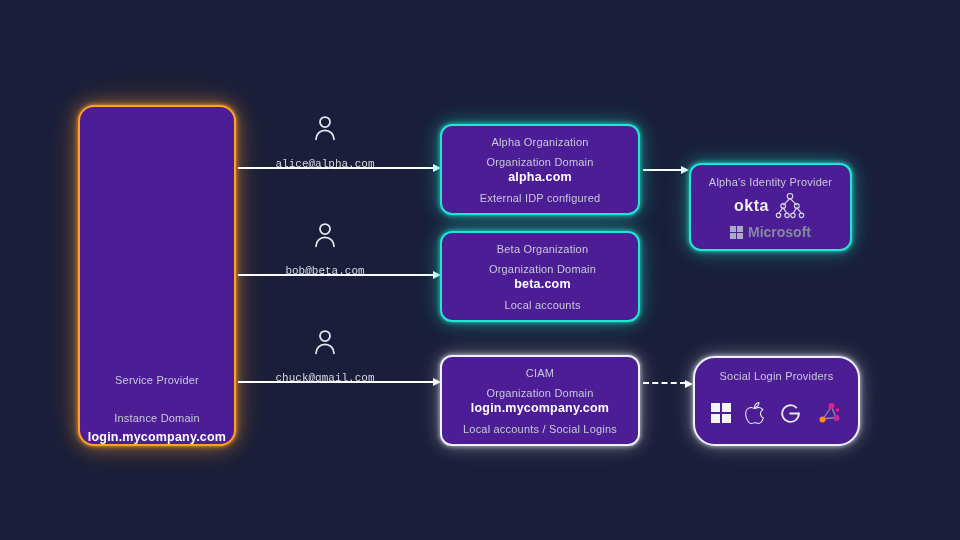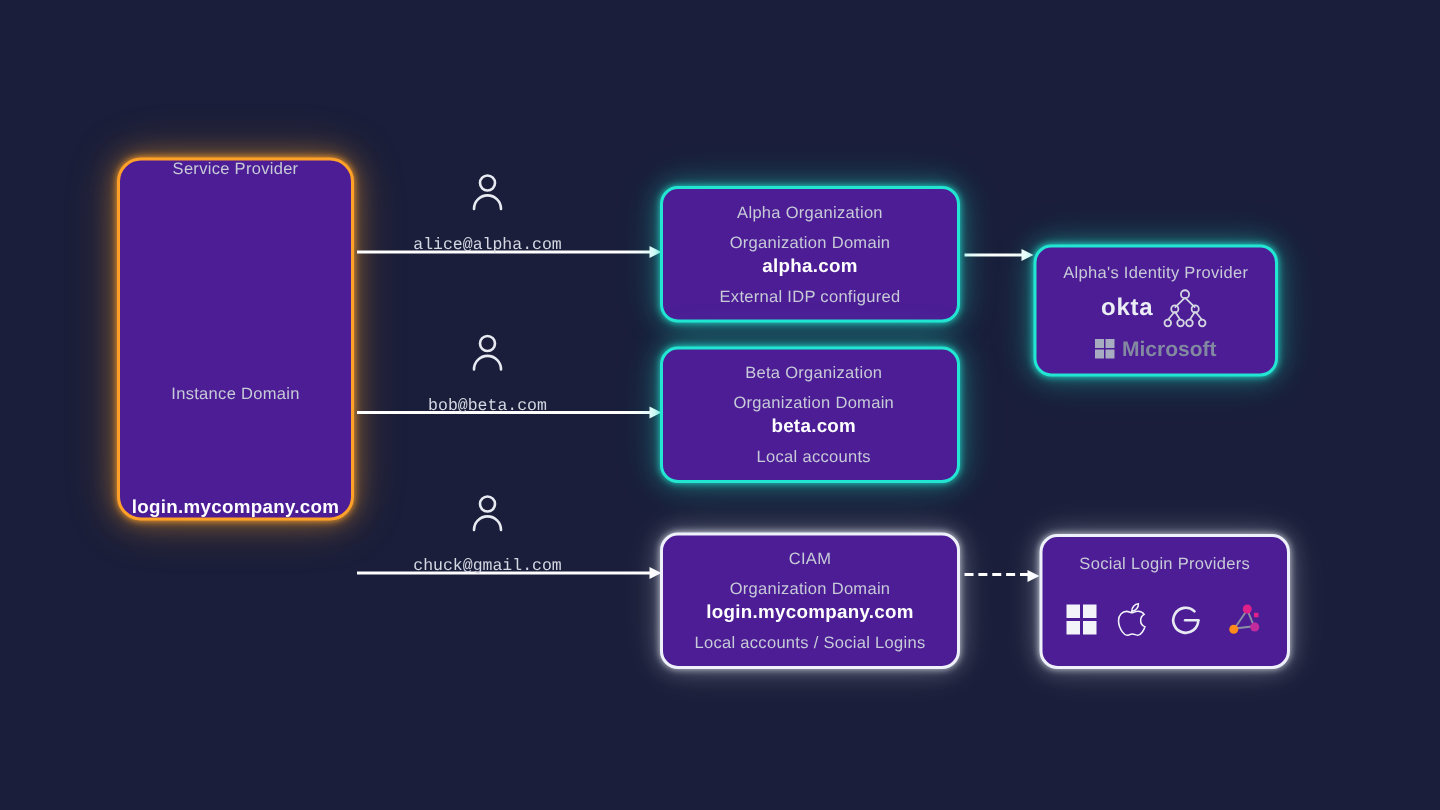--- a/index.html
+++ b/index.html
@@ -14,40 +14,40 @@
     background:#4c1d95;display:flex;flex-direction:column;align-items:center;
   }
   .glow-orange{border:2.5px solid #ffa128;border-radius:16px;
     box-shadow:0 0 5px rgba(255,161,40,.9),0 0 18px rgba(255,161,40,.45),0 0 34px rgba(255,161,40,.25);}
   .glow-teal{border:2px solid #22e5d2;
     box-shadow:0 0 5px rgba(34,229,210,.85),0 0 16px rgba(34,229,210,.4),0 0 30px rgba(34,229,210,.2);}
   .glow-white{border:2px solid #eef1fa;
     box-shadow:0 0 5px rgba(238,241,250,.75),0 0 15px rgba(238,241,250,.32),0 0 28px rgba(238,241,250,.16);margin-top:16px;}
   .t{font-size:11px;color:#c7cbd8;letter-spacing:.2px;}
   .t-bold{font-size:12.5px;font-weight:bold;color:#ffffff;letter-spacing:.2px;}
-  .sp-box{left:78px;top:105px;width:158px;height:242px;justify-content:space-between;gap:6px;text-align:center;}
+  .sp-box{left:78px;top:105px;width:158px;height:341px;justify-content:flex-end;gap:6px;text-align:center;}
   .sp-gap{height:14px;}
   .org{left:440px;width:200px;height:91px;padding:10px 8px 9px;justify-content:space-between;text-align:center;}
   .org-mid{display:flex;flex-direction:column;gap:2px;align-items:center;}
   .user{position:absolute;left:250px;width:150px;display:flex;flex-direction:column;align-items:center;gap:15px;font-family:Liberation Mono, monospace;}
   .email{font-size:11px;color:#d5d8e2;}
   .arrow{position:absolute;height:2px;background:#ffffff;}
   .arrow::after{content:"";position:absolute;right:-7px;top:-3px;width:0;height:0;
     border-left:8px solid #ffffff;border-top:4px solid transparent;border-bottom:4px solid transparent;}
   .arrow-dashed{position:absolute;height:0;border-top:2px dashed #ffffff;}
   .arrow-dashed::after{content:"";position:absolute;right:-7px;top:-4px;width:0;height:0;
     border-left:8px solid #ffffff;border-top:4px solid transparent;border-bottom:4px solid transparent;}
   .idp-box{left:689px;top:127px;width:163px;height:88px;padding:11px 10px 9px;justify-content:space-between;margin-top:36px;}
   .idp-row{display:flex;align-items:center;gap:4px;justify-content:flex-end;}
   .okta{font-size:16px;font-weight:bold;color:#eceef5;letter-spacing:.5px;}
   .ms-row{display:flex;align-items:center;gap:5px;}
   .ms-squares{display:grid;grid-template-columns:6px 6px;grid-template-rows:6px 6px;gap:1px;}
   .ms-squares span{background:#a7acc0;display:block;}
   .ms-label{font-size:14px;font-weight:bold;color:#8289a0;}
-  .social-box{left:693px;top:340px;width:167px;height:90px;padding:12px 10px 10px;justify-content:space-between;}
+  .social-box{left:693px;top:340px;width:167px;height:90px;padding:12px 10px 10px;justify-content:space-between;border-radius:22px;}
   .social-row{display:flex;align-items:center;gap:13px;padding-bottom:8px;}
   .win-icon{display:grid;grid-template-columns:9px 9px;grid-template-rows:9px 9px;gap:2px;}
   .win-icon span{background:#f2f4fa;display:block;}
   svg{display:block;}
 </style>
 </head>
 <body>
 
 <div class="stage">
 

